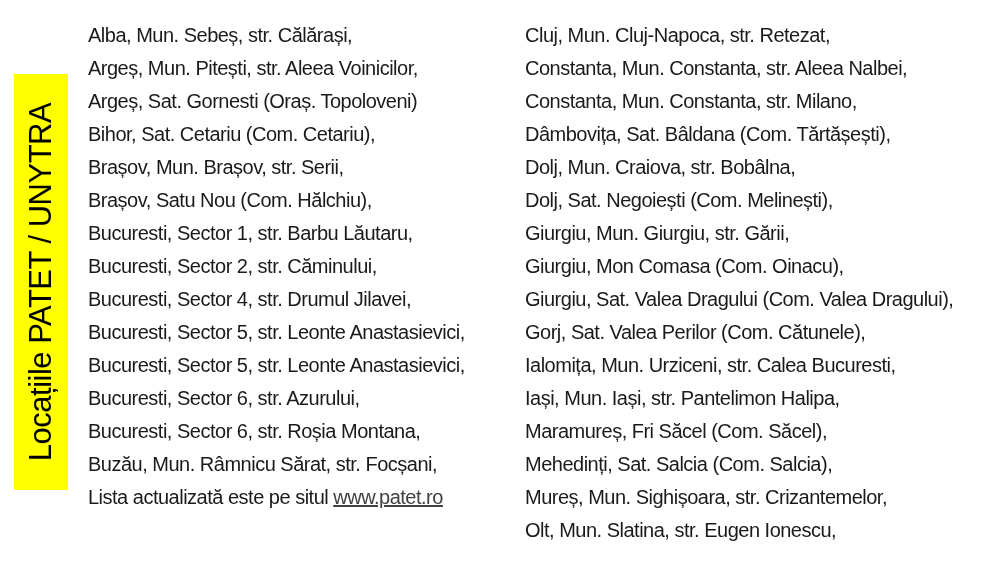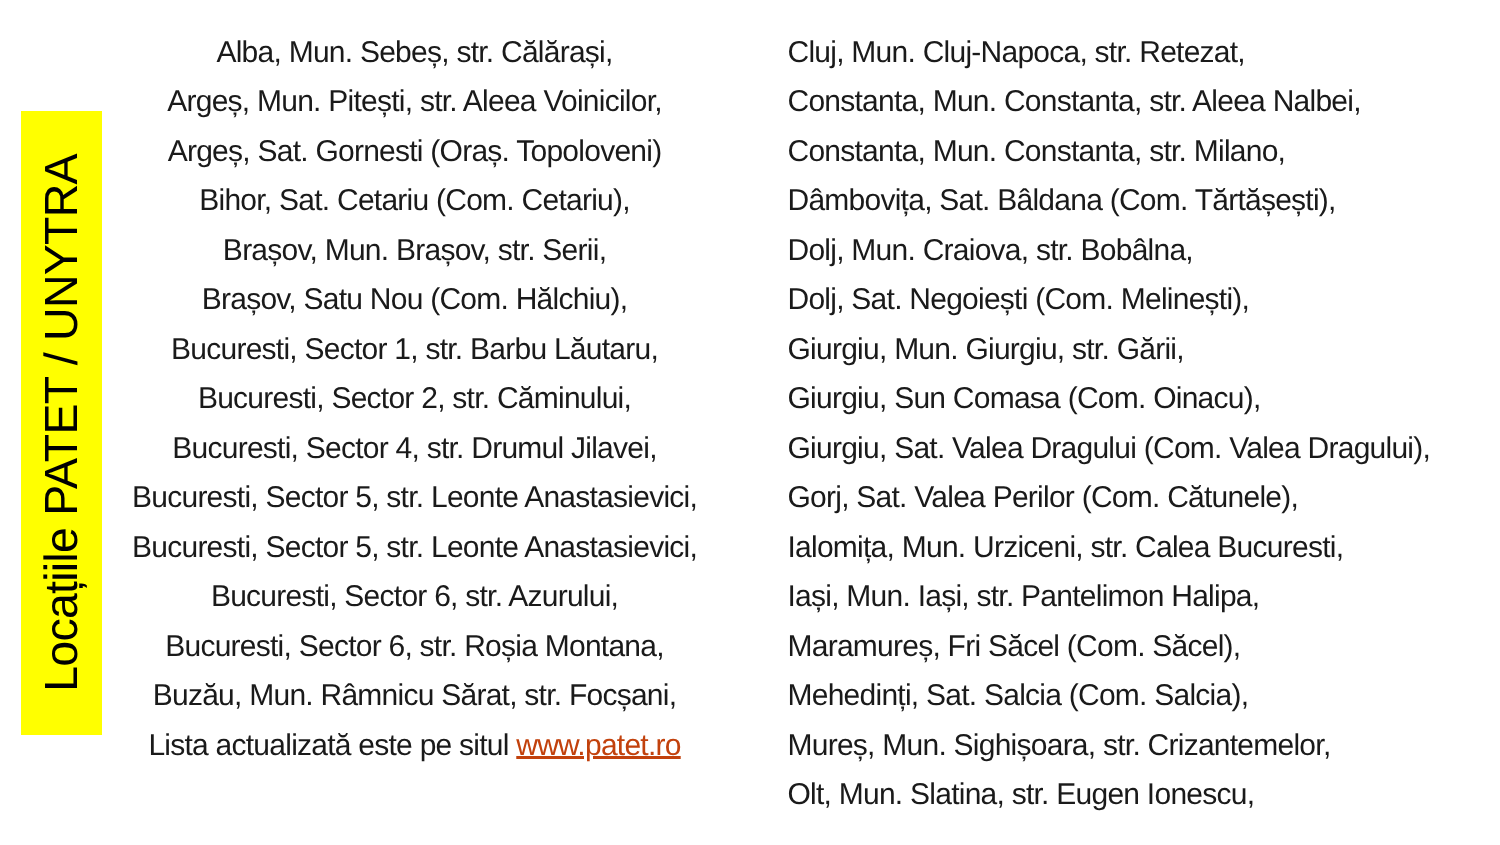--- a/index.html
+++ b/index.html
@@ -32,31 +32,31 @@
     transform-origin: center center;
     white-space: nowrap;
     font-size: 31px;
     letter-spacing: -0.5px;
     color: #000000;
   }
   .col {
     position: absolute;
     top: 19px;
   }
-  .col-left  { left: 88px; text-align: center;  }
+  .col-left  { left: 88px;  }
   .col-right { left: 525px; }
   .loc-line {
     height: 33px;
     line-height: 33px;
     font-size: 20px;
     letter-spacing: -0.5px;
     white-space: nowrap;
   }
   .footer-line a {
-    color: #c2410c;
+    color: #404040;
     text-decoration: underline;
     cursor: pointer;
   }
 </style>
 </head>
 <body>
 
 <div class="slide">
 
   <div class="title-banner">
@@ -82,21 +82,21 @@
   </div>
 
   <div class="col col-right">
     <div class="loc-line">Cluj, Mun. Cluj-Napoca, str. Retezat,</div>
     <div class="loc-line">Constanta, Mun. Constanta, str. Aleea Nalbei,</div>
     <div class="loc-line">Constanta, Mun. Constanta, str. Milano,</div>
     <div class="loc-line">Dâmbovița, Sat. Bâldana (Com. Tărtășești),</div>
     <div class="loc-line">Dolj, Mun. Craiova, str. Bobâlna,</div>
     <div class="loc-line">Dolj, Sat. Negoiești (Com. Melinești),</div>
     <div class="loc-line">Giurgiu, Mun. Giurgiu, str. Gării,</div>
-    <div class="loc-line">Giurgiu, Sun Comasa (Com. Oinacu),</div>
+    <div class="loc-line">Giurgiu, Mon Comasa (Com. Oinacu),</div>
     <div class="loc-line">Giurgiu, Sat. Valea Dragului (Com. Valea Dragului),</div>
     <div class="loc-line">Gorj, Sat. Valea Perilor (Com. Cătunele),</div>
     <div class="loc-line">Ialomița, Mun. Urziceni, str. Calea Bucuresti,</div>
     <div class="loc-line">Iași, Mun. Iași, str. Pantelimon Halipa,</div>
     <div class="loc-line">Maramureș, Fri Săcel (Com. Săcel),</div>
     <div class="loc-line">Mehedinți, Sat. Salcia (Com. Salcia),</div>
     <div class="loc-line">Mureș, Mun. Sighișoara, str. Crizantemelor,</div>
     <div class="loc-line">Olt, Mun. Slatina, str. Eugen Ionescu,</div>
   </div>
 

